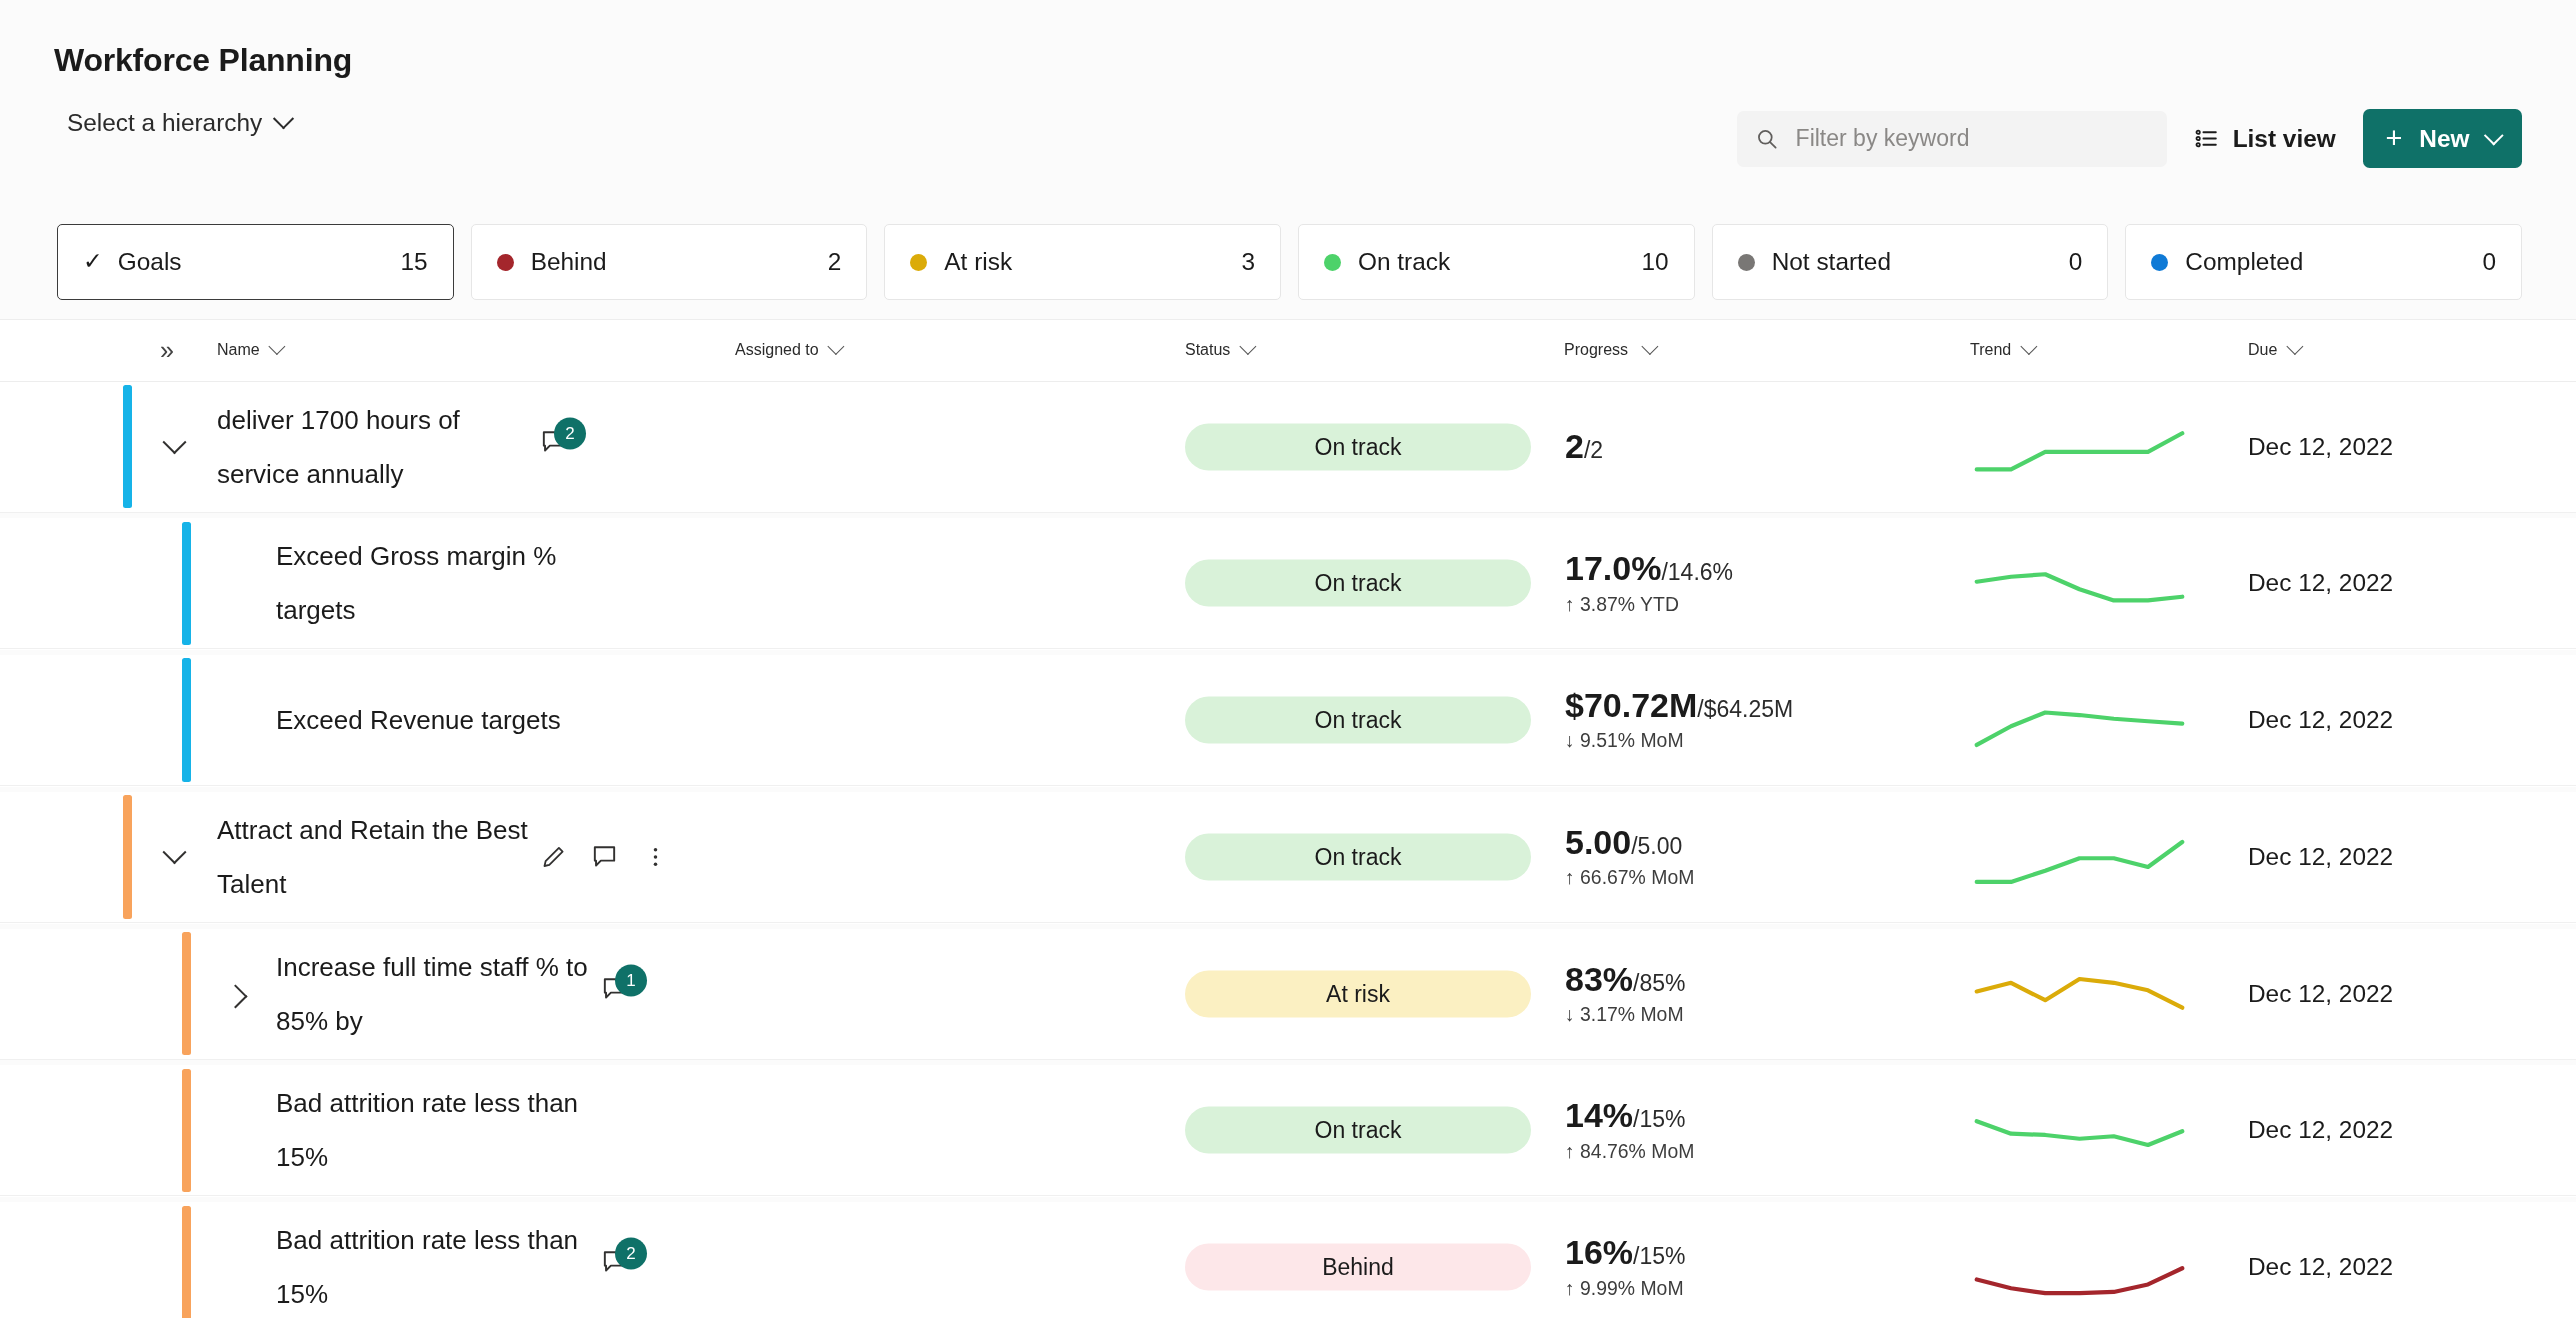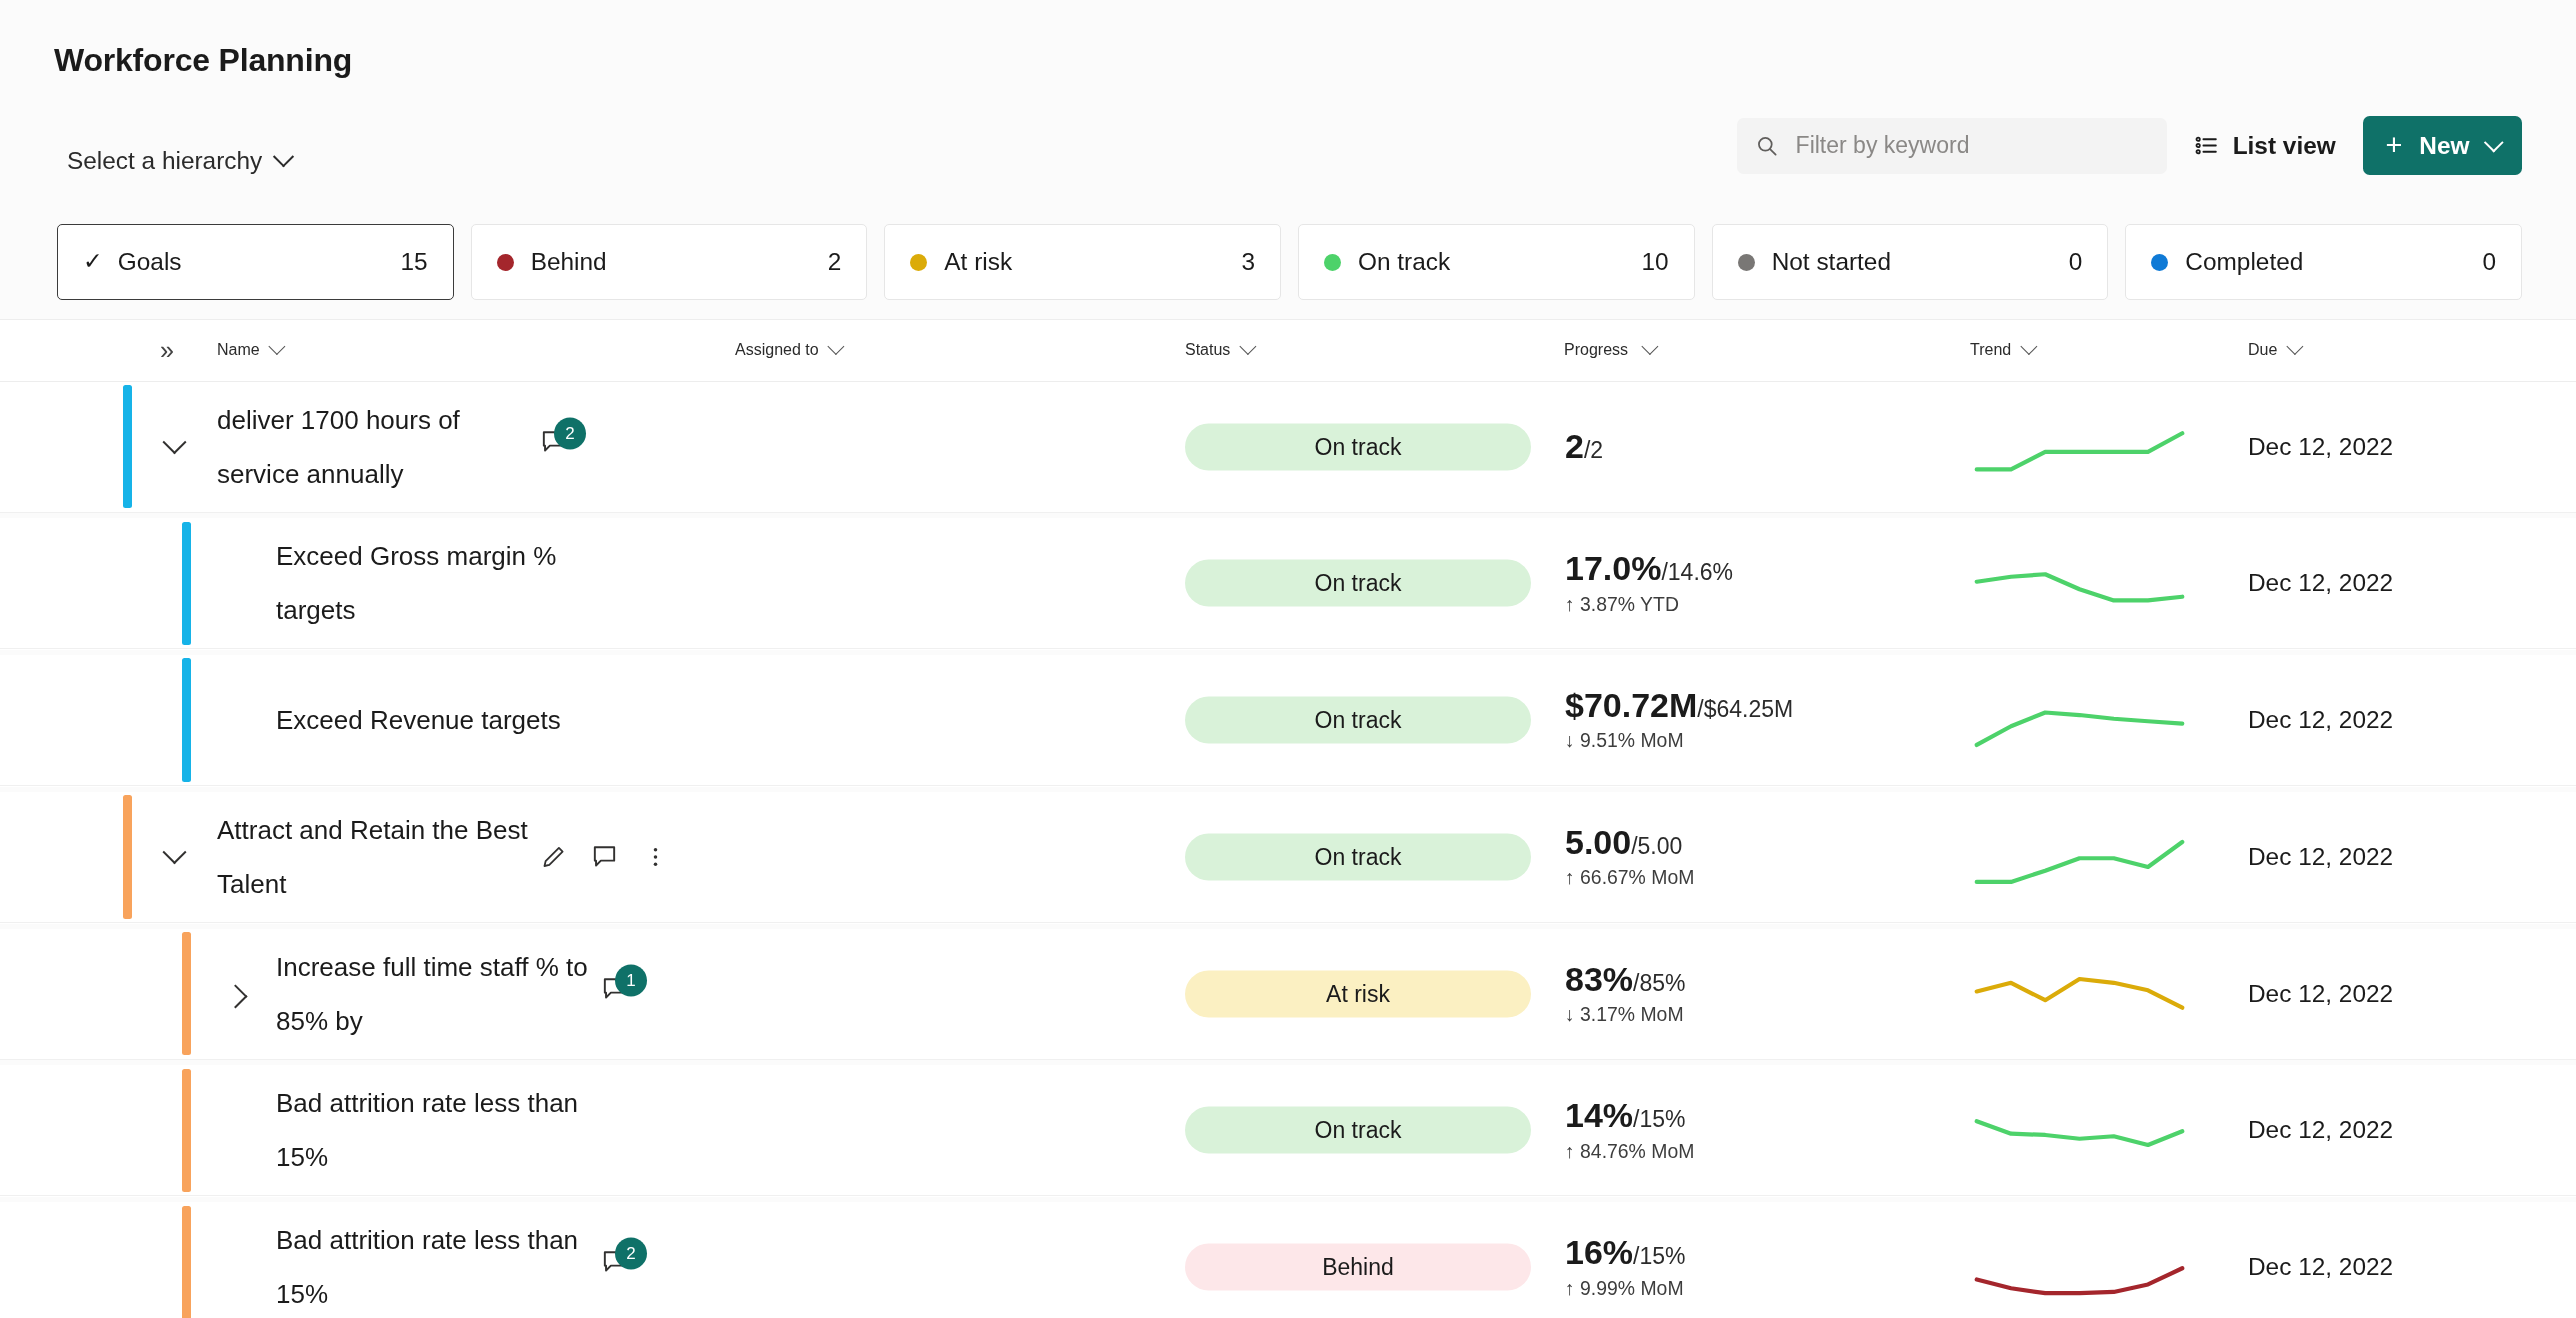--- a/index.html
+++ b/index.html
@@ -35,21 +35,21 @@
   }
   .page-subtitle {
     font-size: 24.4px;
     color: #3d3d3d;
     font-weight: 400;
     white-space: nowrap;
   }
 
   .toolbar-row {
     display: flex;
-    align-items: flex-end;
+    align-items: flex-start;
     margin-top: 30px;
     padding: 0 54px 0 67px;
     height: 66px;
   }
   .hierarchy-select {
     display: flex;
     align-items: center;
     gap: 13.5px;
     font-size: 24.4px;
     color: #2b2b2b;

